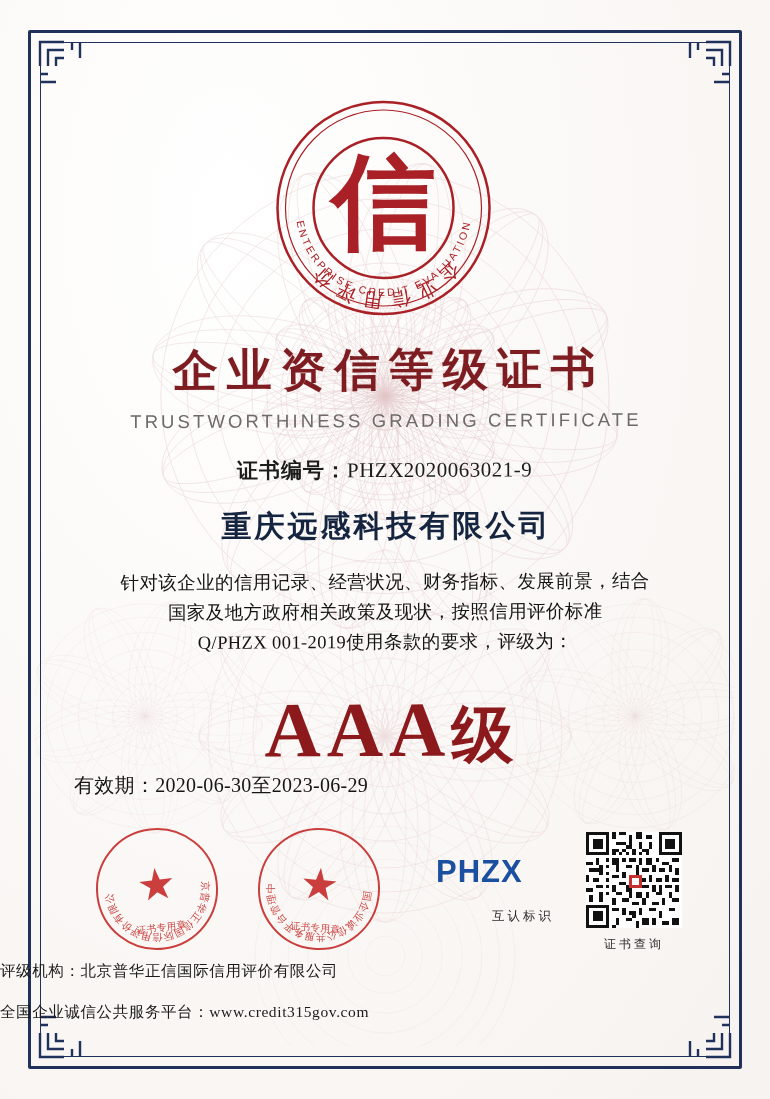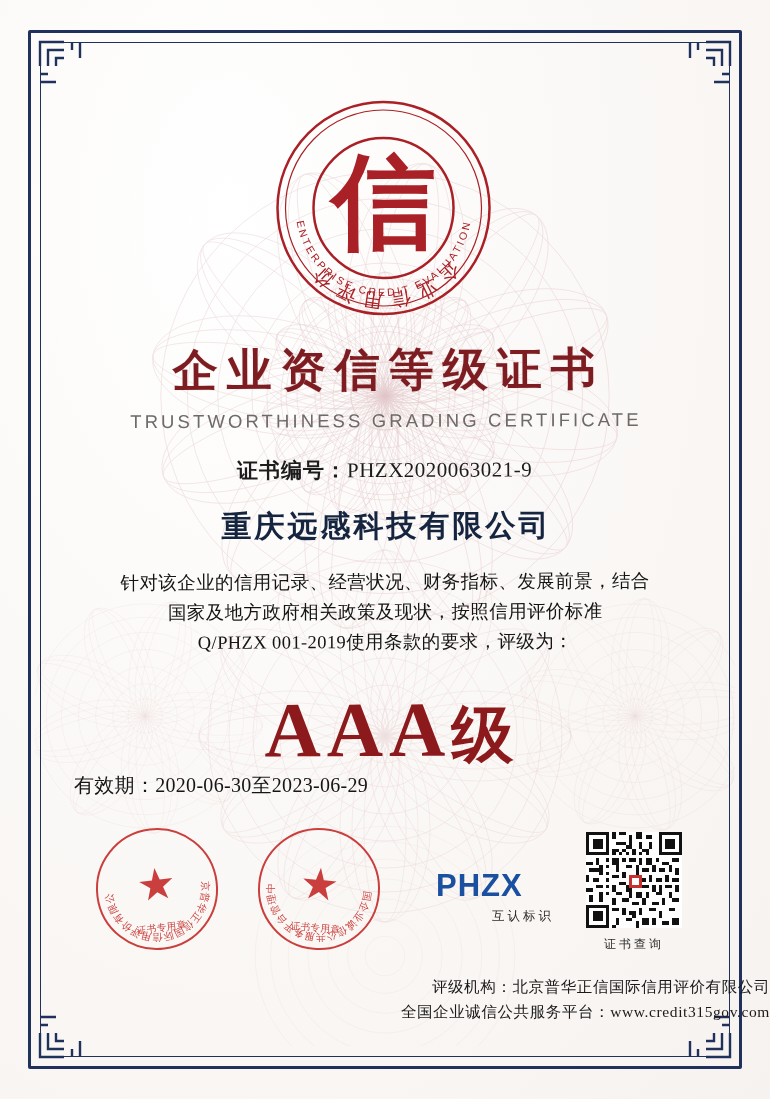--- a/index.html
+++ b/index.html
@@ -201,21 +201,20 @@
 
   .phzx-logo {
     position: absolute;
     left: 436px;
     top: 28px;
     font-family: "Liberation Sans", "DejaVu Sans", sans-serif;
     font-weight: bold;
     font-size: 31px;
     letter-spacing: 1px;
     color: #1b4fa0;
-    margin-top: 14px;
   }
   .phzx-caption {
     position: absolute;
     left: 436px;
     top: 82px;
     width: 118px;
     text-align: right;
     font-size: 12.5px;
     letter-spacing: 3px;
     color: #2a2a2a;
@@ -237,25 +236,25 @@
     font-size: 12px;
     letter-spacing: 3px;
     color: #2a2a2a;
   }
 
   
   .footer {
     position: absolute;
     left: 0; right: 0;
     bottom: 76px;
-    text-align: right;
+    text-align: left;
     color: #1a1a1a;
   }
   .footer .fline1 { font-size: 15.5px; letter-spacing: .6px; }
-  .footer .fline2 { font-size: 15.5px; letter-spacing: .6px; margin-top: 4px; }
+  .footer .fline2 { font-size: 15.5px; letter-spacing: .6px; margin-top: 20px; }
 
   
   .skew { transform: rotate(-0.25deg); transform-origin: 50% 50%; }
 </style>
 </head>
 <body>
 
 <div class="page">
   <div class="paper-tint"></div>
 

